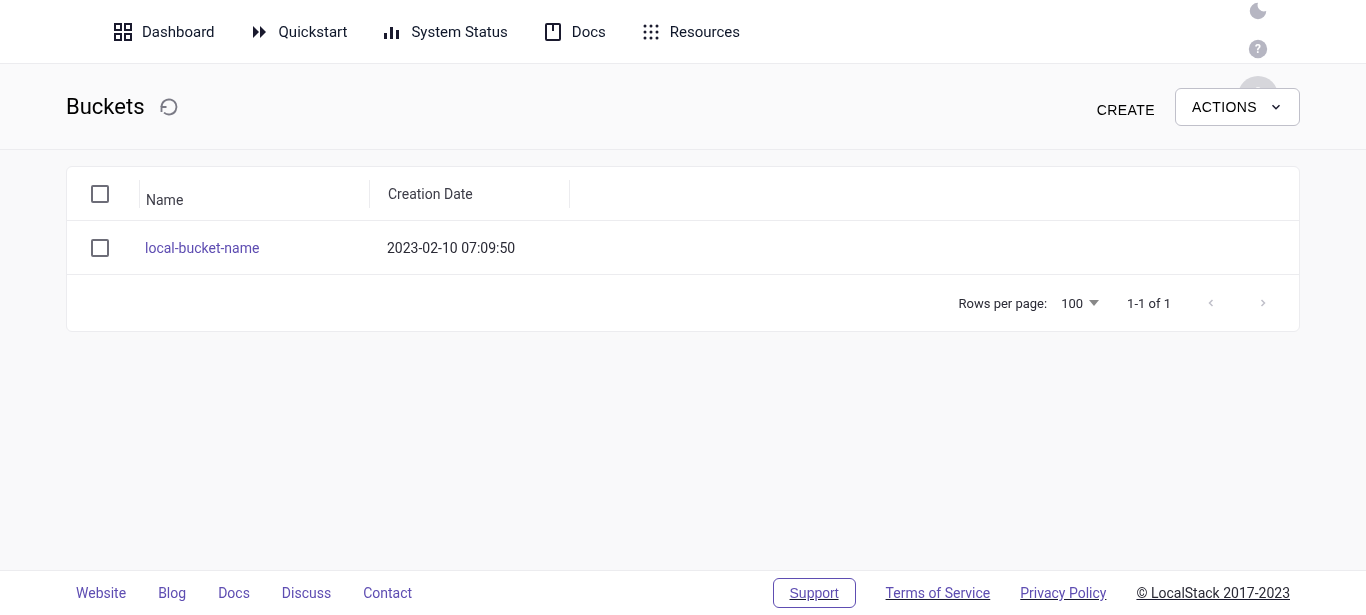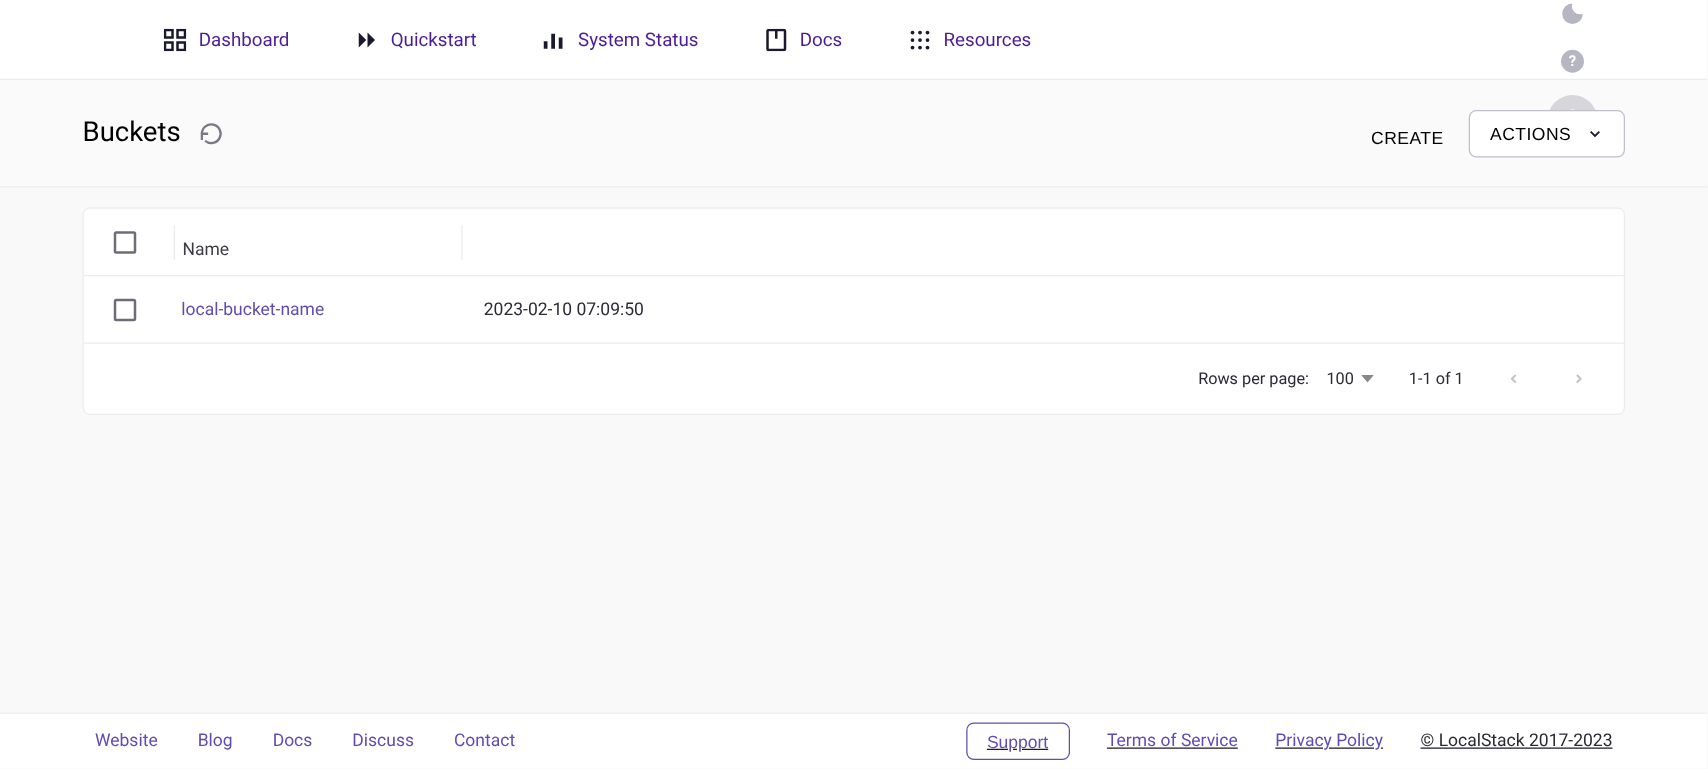--- a/index.html
+++ b/index.html
@@ -44,22 +44,21 @@
       gap: 36px;
       margin-left: 90px;
       flex: 1;
     }
     .nav-item {
       display: flex;
       align-items: center;
       gap: 10px;
       cursor: pointer;
       font-size: 15px;
-      color: #4c1d95;
-      margin-left: 17px;
+      color: #0f172a;
     }
     .nav-icon { width: 18px; height: 18px; display: inline-flex; align-items: center; justify-content: center; }
     .right-controls {
       display: flex;
       align-items: center;
       gap: 16px;
       flex-direction: column;
     }
     .region-select {
       border: 1px solid #c9c9d1;
@@ -321,20 +320,23 @@
 </div>
 
 <div class="card">
   <div class="table-header">
     <div class="col-check">
       <div class="checkbox"></div>
     </div>
     <div class="col-name">
       <span>Name</span>
     </div>
+    <div class="col-date">
+      <span>Creation Date</span>
+    </div>
     <div class="col-rest"></div>
   </div>
 
   <div class="table-row">
     <div class="col-check">
       <div class="checkbox"></div>
     </div>
     <div class="row-name">
       <a>local-bucket-name</a>
     </div>

